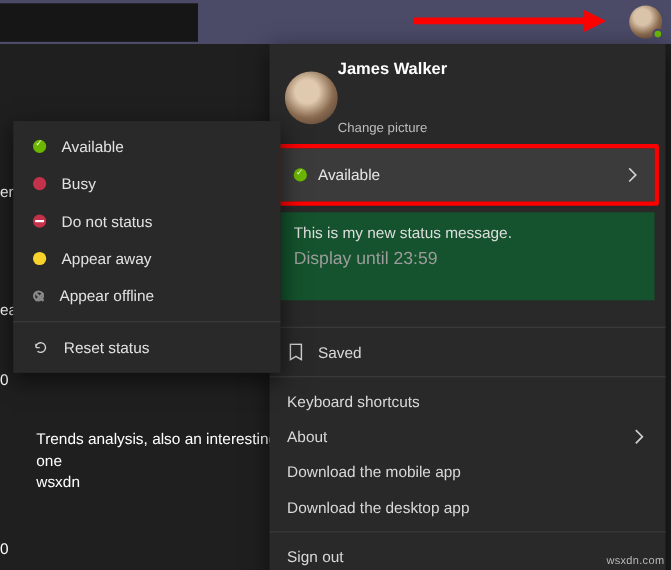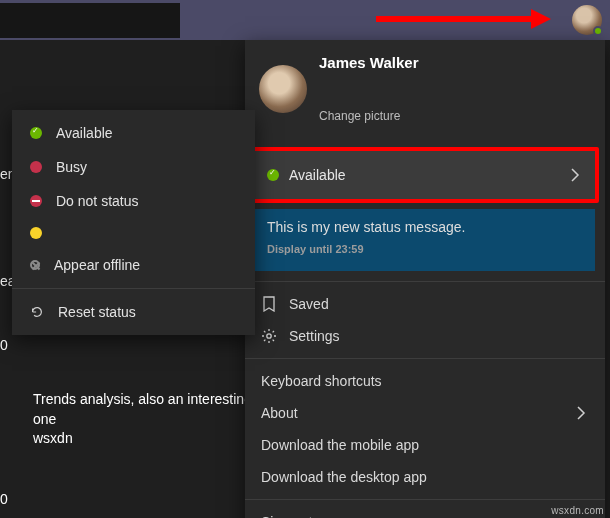--- a/index.html
+++ b/index.html
@@ -70,22 +70,22 @@
       position: absolute;
       top: 40px;
       right: 5px;
       width: 360px;
       background: #292929;
       box-shadow: 0 6px 20px rgba(0,0,0,.6);
     }
     .profile-row {
       display: flex;
       align-items: center;
-      padding: 14px 14px 24px 14px;
-      gap: 12px;
+      padding: 14px 14px 8px 14px;
+      gap: 0;
     }
     .avatar-big {
       width: 48px;
       height: 48px;
       border-radius: 50%;
       background: radial-gradient(circle at 42% 38%, #e0caaf 26%, #8a6b50 58%, #423128 100%);
       flex-shrink: 0;
     }
     .profile-text { display: flex; flex-direction: column; }
     .profile-name { color: #fff; font-weight: 600; font-size: 15px; }
@@ -113,26 +113,26 @@
     .status-dot::after {
       content: "✓";
       color: #fff;
       font-size: 8px;
       position: absolute;
       left: 2px; top: -1px;
     }
     .status-label { color: #e6e6e6; font-size: 14px; flex: 1; }
 
     .status-msg-box {
-      margin: 6px 10px 10px 10px;
-      background: #0c4a6e;
-      padding: 10px 12px 16px 12px;
+      margin: 6px 10px 24px 10px;
+      background: #14532d;
+      padding: 10px 12px 28px 12px;
     }
     .status-msg { color: #ddd; font-size: 14px; }
-    .status-until { color: #9c9c9c; font-size: 11px; margin-top: 8px; font-weight: bold; }
+    .status-until { color: #9c9c9c; font-size: 16px; margin-top: 8px; }
 
     .menu-sep { height: 1px; background: #3d3d3d; margin: 6px 0; }
 
     .menu-item {
       display: flex;
       align-items: center;
       gap: 12px;
       padding: 8px 16px;
       color: #d9d9d9;
       font-size: 14px;
@@ -244,27 +244,20 @@
   </div>
 
   <div class="menu-sep"></div>
 
   <div class="menu-item">
     <svg class="menu-icon" viewBox="0 0 16 16">
         <path d="M3 1h10v14l-5-3-5 3z" fill="none" stroke="#cfcfcf" stroke-width="1.3"></path>
       </svg>
     <span>Saved</span>
   </div>
-  <div class="menu-item">
-    <svg class="menu-icon" viewBox="0 0 16 16">
-        <circle cx="8" cy="8" r="2.2" fill="none" stroke="#cfcfcf" stroke-width="1.3"></circle>
-        <path d="M8 1v2M8 13v2M1 8h2M13 8h2M3 3l1.4 1.4M11.6 11.6L13 13M13 3l-1.4 1.4M4.4 11.6L3 13" stroke="#cfcfcf" stroke-width="1.3"></path>
-      </svg>
-    <span>Settings</span>
-  </div>
 
   <div class="menu-sep"></div>
 
   <div class="menu-item noicon">
     <span>Keyboard shortcuts</span>
   </div>
   <div class="menu-item noicon">
     <span>About</span>
     <svg class="menu-icon chev" viewBox="0 0 16 16">
         <path d="M5 2l6 6-6 6" stroke="#cfcfcf" stroke-width="1.5" fill="none"></path>
@@ -292,20 +285,21 @@
   <div class="sub-item">
     <span class="sub-dot d-busy"></span>
     <span>Busy</span>
   </div>
   <div class="sub-item">
     <span class="sub-dot d-dnd"></span>
     <span>Do not status</span>
   </div>
   <div class="sub-item">
     <span class="sub-dot d-away"></span>
+    <span>Appear away</span>
   </div>
   <div class="sub-item">
     <span class="sub-dot d-offline"></span>
     <span>Appear offline</span>
   </div>
   <div class="sub-sep"></div>
   <div class="sub-item">
     <svg class="menu-icon" viewBox="0 0 16 16" style="width:14px;height:14px">
         <path d="M3 8a5 5 0 1 1 1.7 3.7M3 8V4M3 8h4" fill="none" stroke="#cfcfcf" stroke-width="1.4"></path>
       </svg>

